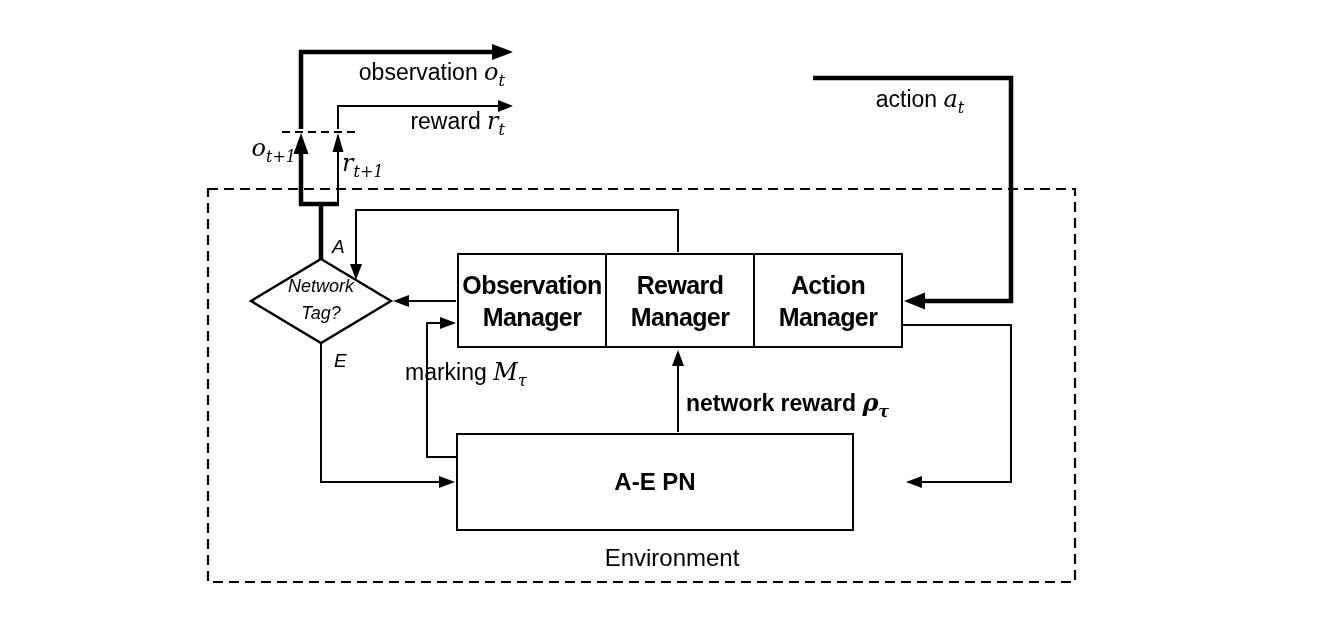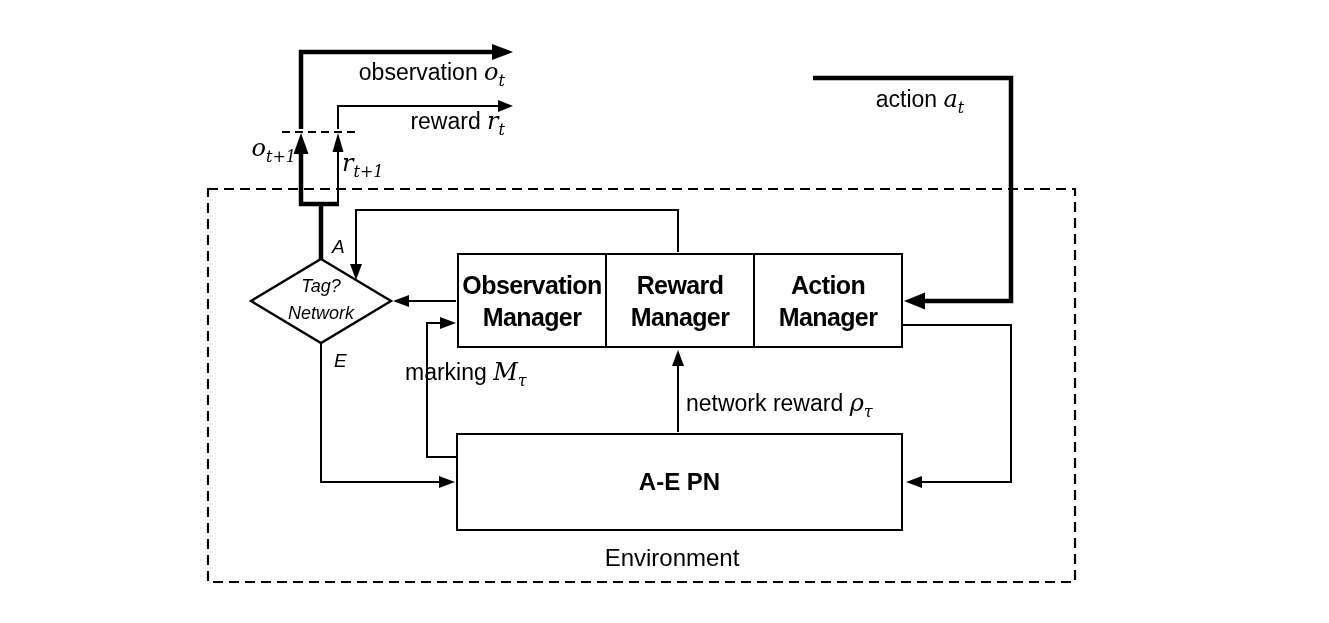--- a/index.html
+++ b/index.html
@@ -118,27 +118,27 @@
         <div>Reward</div>
         <div>Manager</div>
       </div>
       <div class="mgr-cell">
         <div>Action</div>
         <div>Manager</div>
       </div>
     </div>
   </div>
 
-  <div class="box" style="left:456px;top:433px;width:447px;height:98px;">
+  <div class="box" style="left:456px;top:433px;width:398px;height:98px;">
     <span>A-E PN</span>
   </div>
 
   <div class="lbl diamond-label center" style="left:251px;top:273px;width:140px;">
+    <div>Network</div>
     <div>Tag?</div>
-    <div>Network</div>
   </div>
 
   <div class="lbl branch" style="left:332px;top:237px;">A</div>
   <div class="lbl branch" style="left:334px;top:351px;">E</div>
 
   <div class="lbl right" style="left:276px;top:59px;width:229px;">
     <span>observation </span><span class="m">o</span><sub class="ms">t</sub>
   </div>
 
   <div class="lbl center" style="left:820px;top:86px;width:200px;">
@@ -154,20 +154,20 @@
   </div>
 
   <div class="lbl" style="left:342px;top:150px;">
     <span class="m">r</span><sub class="ms">t+1</sub>
   </div>
 
   <div class="lbl" style="left:405px;top:359px;">
     <span>marking </span><span class="m">M</span><sub class="ms">τ</sub>
   </div>
 
-  <div class="lbl" style="left:686px;top:390px;">
+  <div class="lbl" style="left:686px;top:390px;font-weight:bold;">
     <span>network reward </span><span class="m">ρ</span><sub class="ms">τ</sub>
   </div>
 
 
   <div class="lbl bold center" style="left:552px;top:545px;width:240px;font-size:24px;">Environment</div>
 
 </div>
 
 </body></html>

